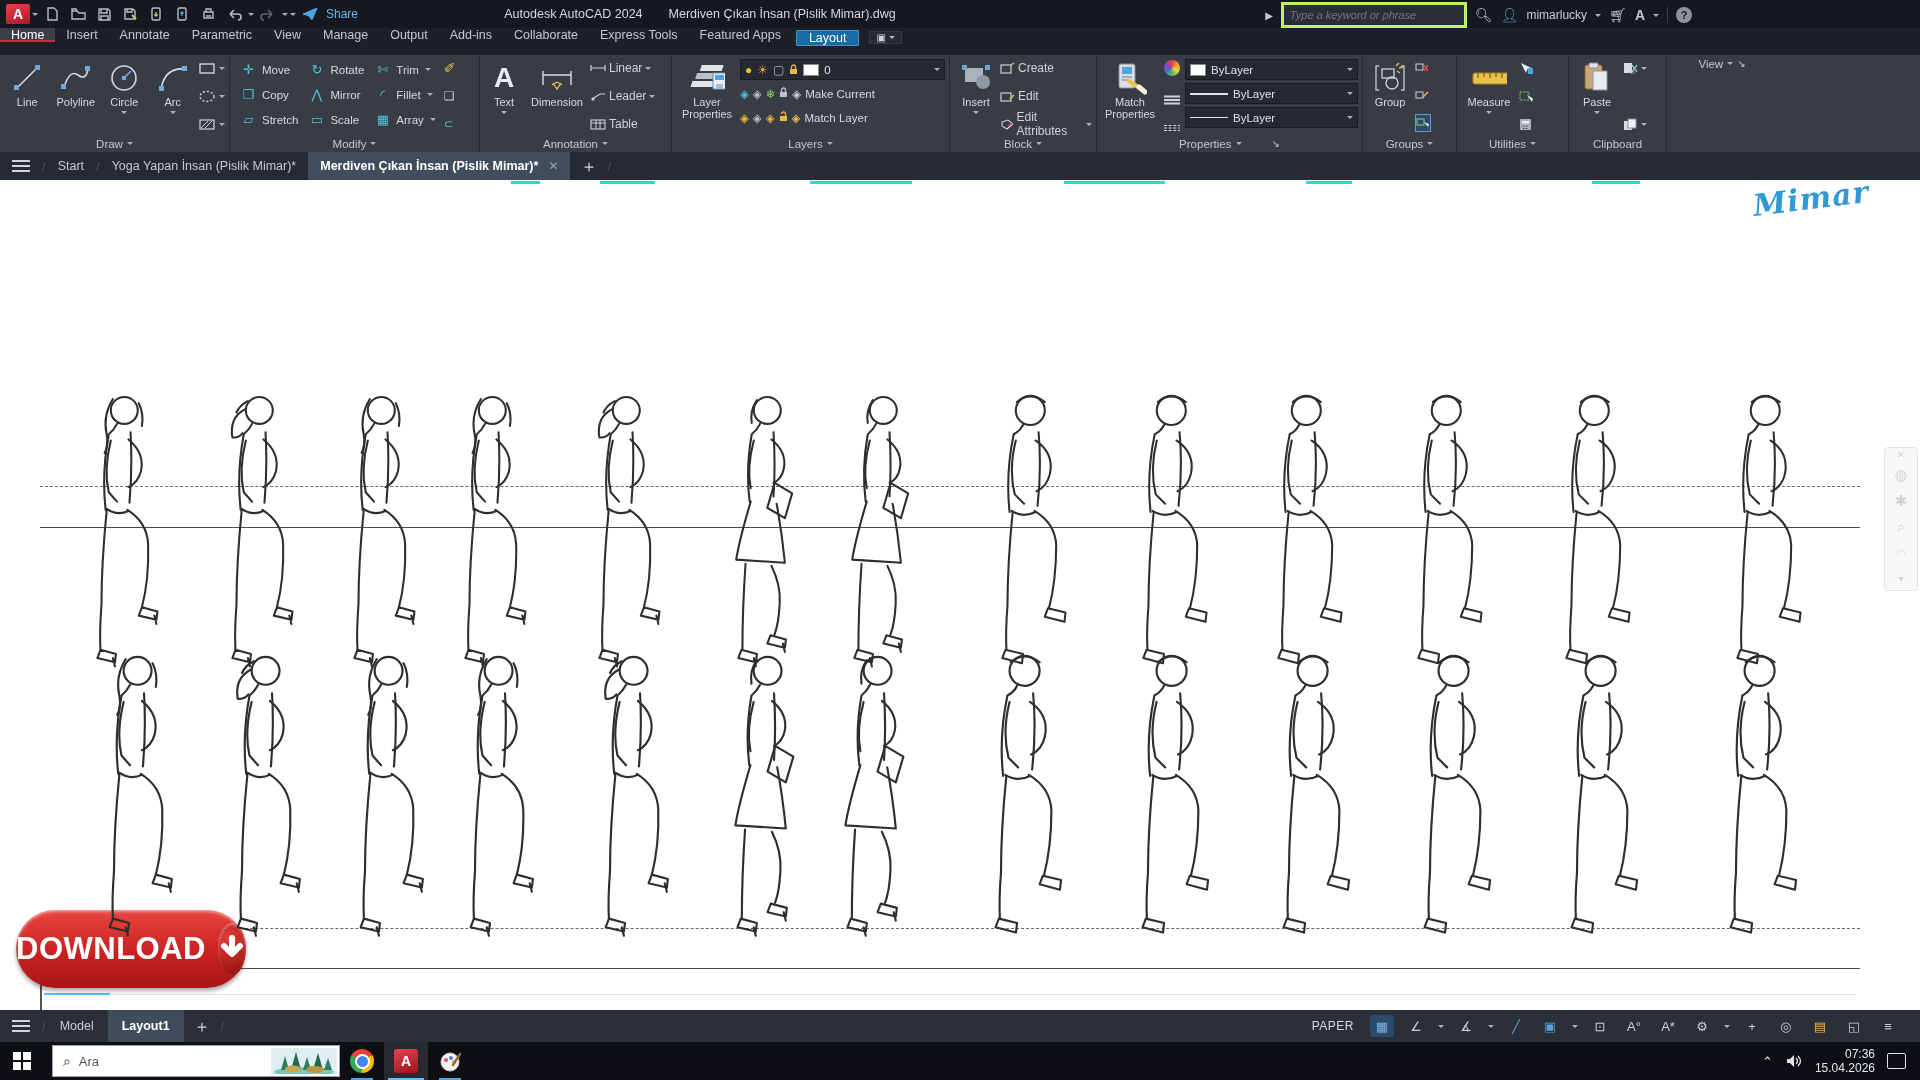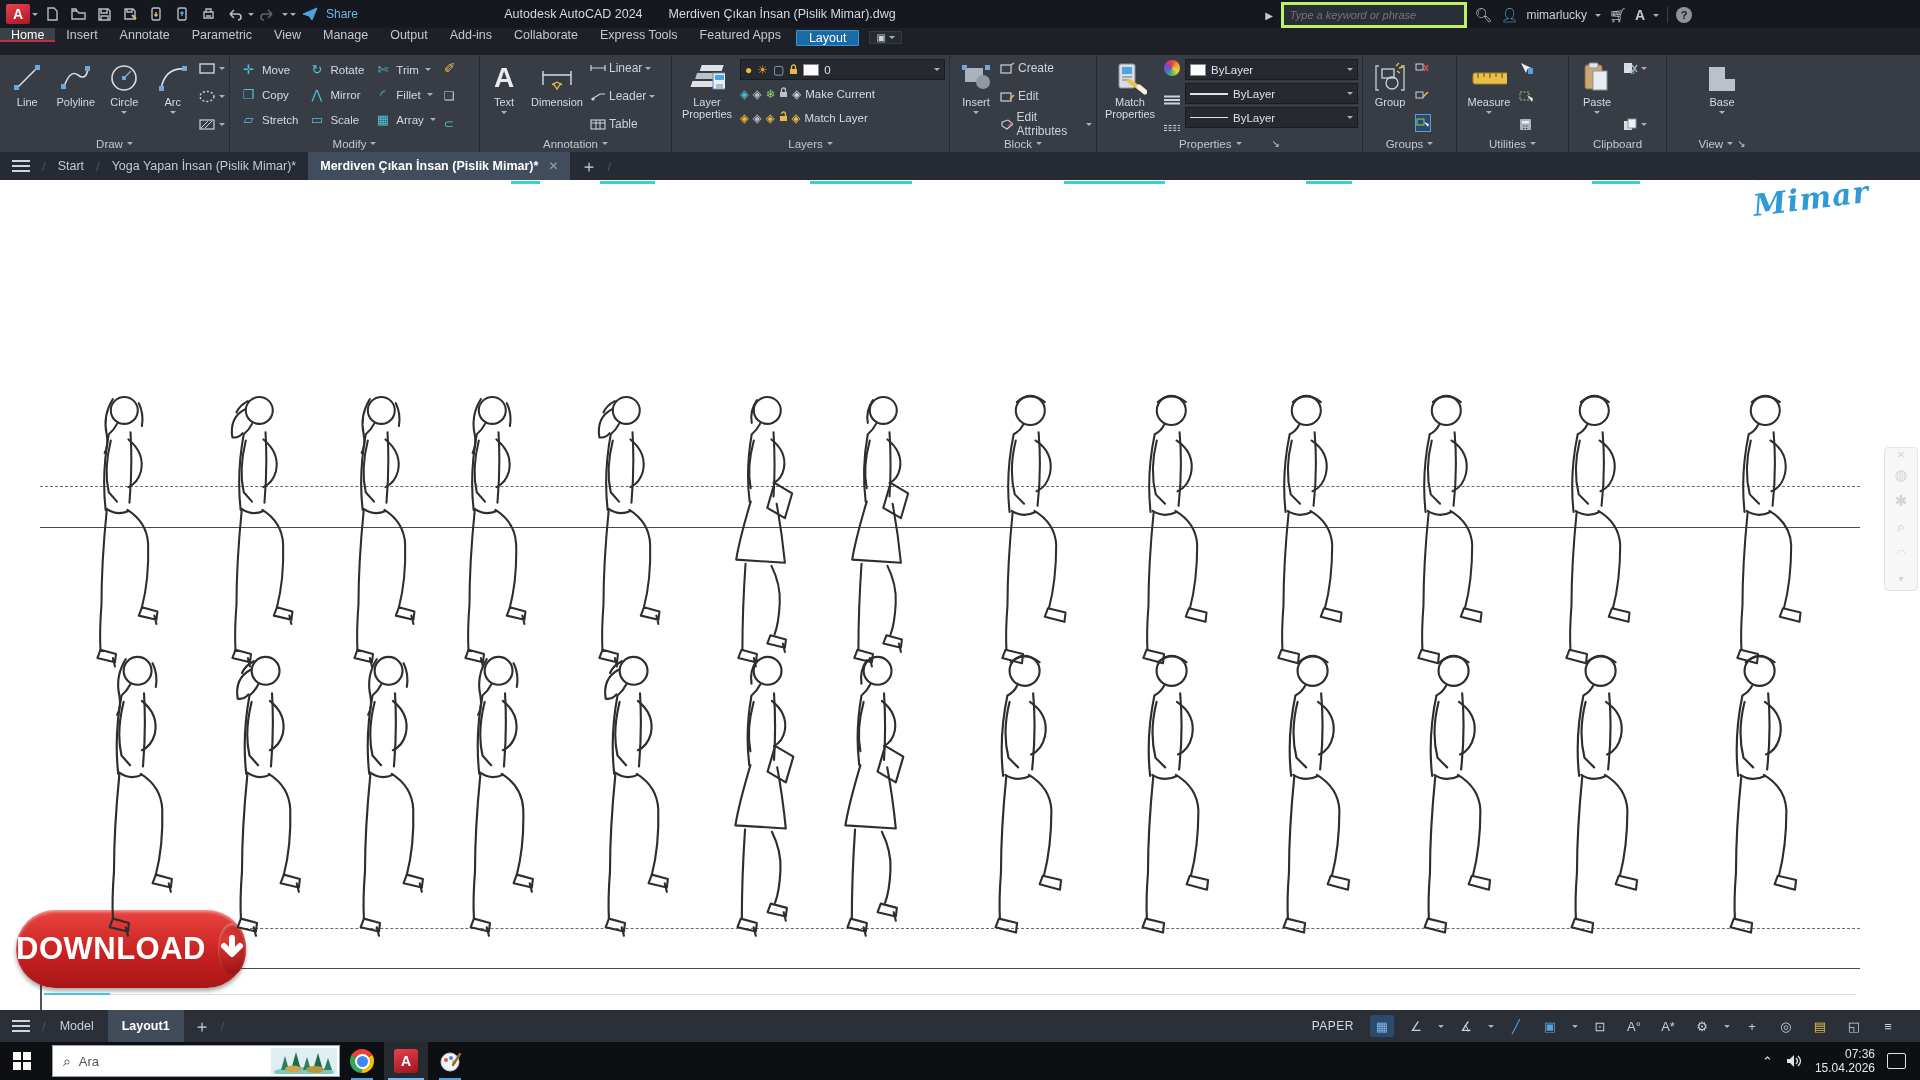--- a/index.html
+++ b/index.html
@@ -748,31 +748,20 @@
               <span class="crt"></span>
             </span>
         </div>
       </div>
       <div class="plabel">
           <span>Clipboard</span>
         </div>
     </div>
 
     <div class="rpanel" style="width:110px;border-right:none">
-      <div class="pbody" style="justify-content:center">
-        <div class="bigbtn" style="width:52px">
-          <span class="bi">
-              <svg width="34" height="30">
-                <path d="M4,4 h16 v12 h10 v12 h-26 z" fill="#b9c1ca"></path>
-              </svg>
-            </span>
-          <span>Base</span>
-          <span class="crt"></span>
-        </div>
-      </div>
       <div class="plabel">
           <span>View</span>
           <span class="crt"></span>
           <span style="font-size:10px">↘</span>
         </div>
     </div>
   </div>
 
   <div id="filetabs">
     <span class="hamb">

